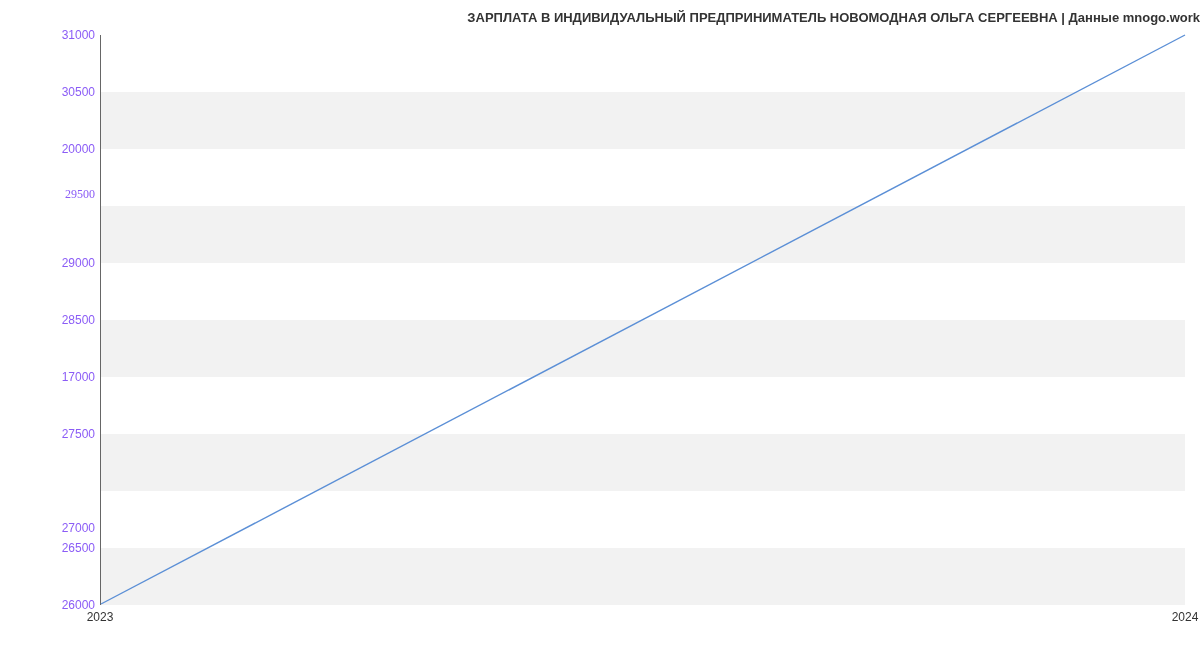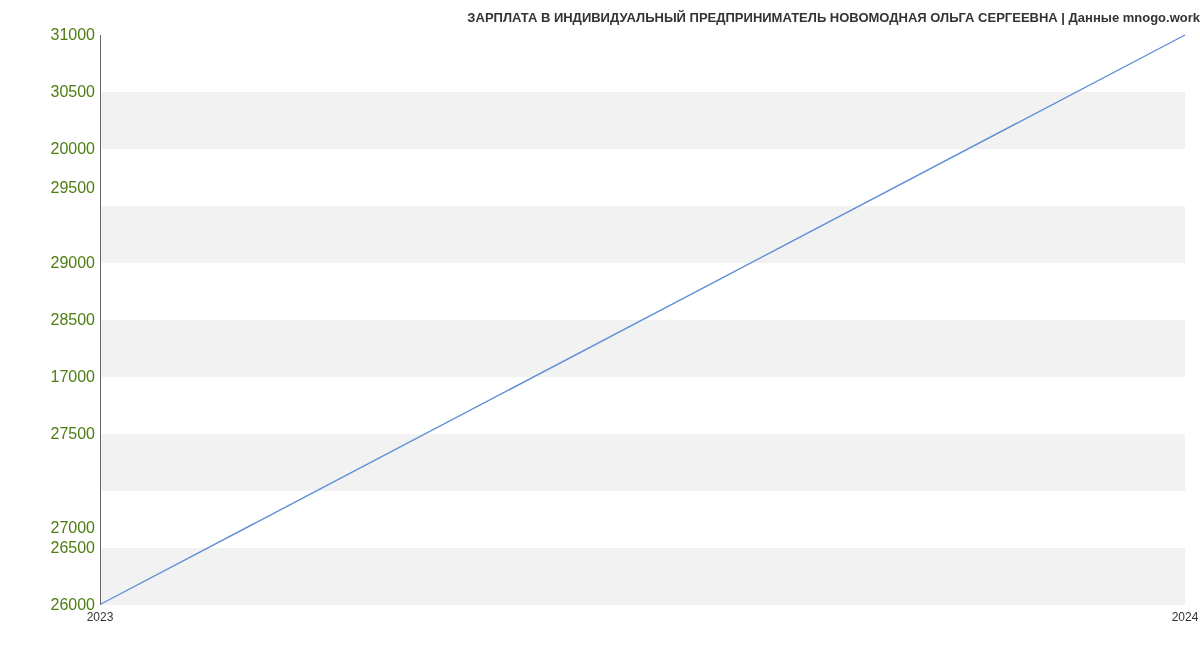--- a/index.html
+++ b/index.html
@@ -35,22 +35,22 @@
     position: absolute;
     left: 0;
     width: 100%;
     background: #f2f2f2;
   }
   .y-tick-label {
     position: absolute;
     right: 1105px;
     width: 80px;
     text-align: right;
-    font-size: 16px;
-    color: #4d7c0f;
+    font-size: 12px;
+    color: #8b5cf6;
     transform: translateY(-50%);
   }
   .x-tick-label {
     position: absolute;
     top: 610px;
     font-size: 12px;
     color: #333;
     transform: translateX(-50%);
   }
   .line-svg {
@@ -86,21 +86,21 @@
 </div>
 
 <div id="yTicks">
     <div class="y-tick-label" style="top: 605px;">26000</div>
     <div class="y-tick-label" style="top: 548px;">26500</div>
     <div class="y-tick-label" style="top: 491px; margin-top: 37px;">27000</div>
     <div class="y-tick-label" style="top: 434px;">27500</div>
     <div class="y-tick-label" style="top: 377px;">17000</div>
     <div class="y-tick-label" style="top: 320px;">28500</div>
     <div class="y-tick-label" style="top: 263px;">29000</div>
-    <div class="y-tick-label" style="top: 188px;">29500</div>
+    <div class="y-tick-label" style="top: 194px; font-family: Liberation Serif, serif;">29500</div>
     <div class="y-tick-label" style="top: 149px;">20000</div>
     <div class="y-tick-label" style="top: 92px;">30500</div>
     <div class="y-tick-label" style="top: 35px;">31000</div>
   </div>
 <div id="xTicks">
     <div class="x-tick-label" style="left: 100px;">2023</div>
     <div class="x-tick-label" style="left: 1185px;">2024</div>
   </div>
 
 </body></html>

